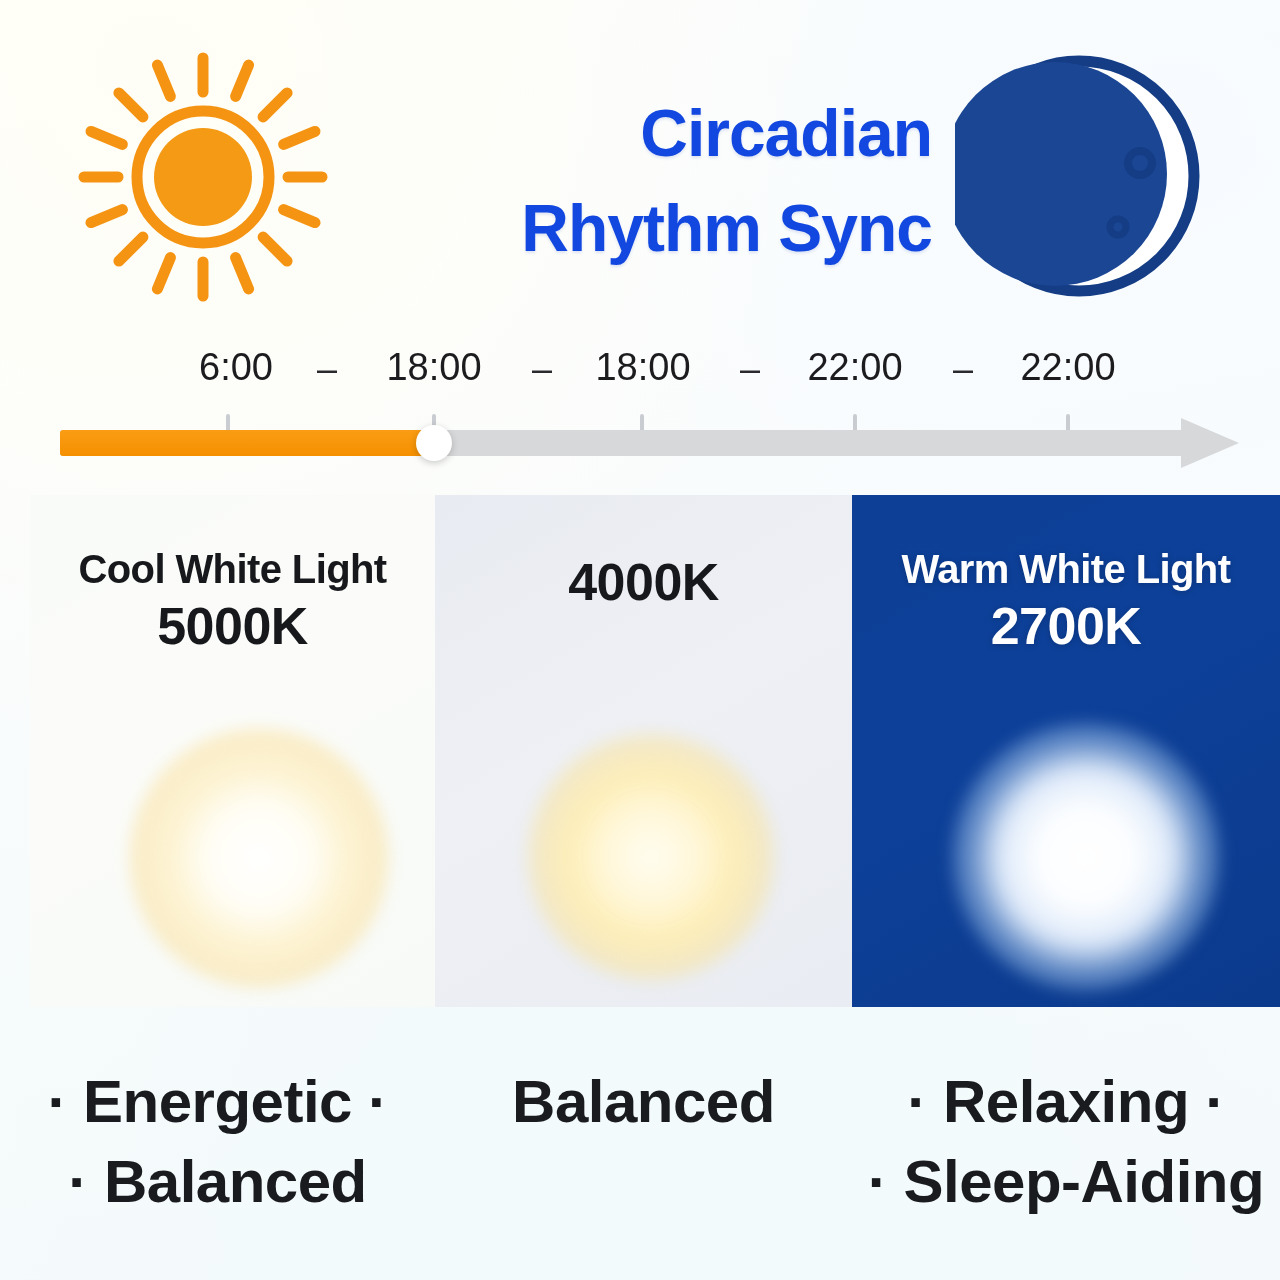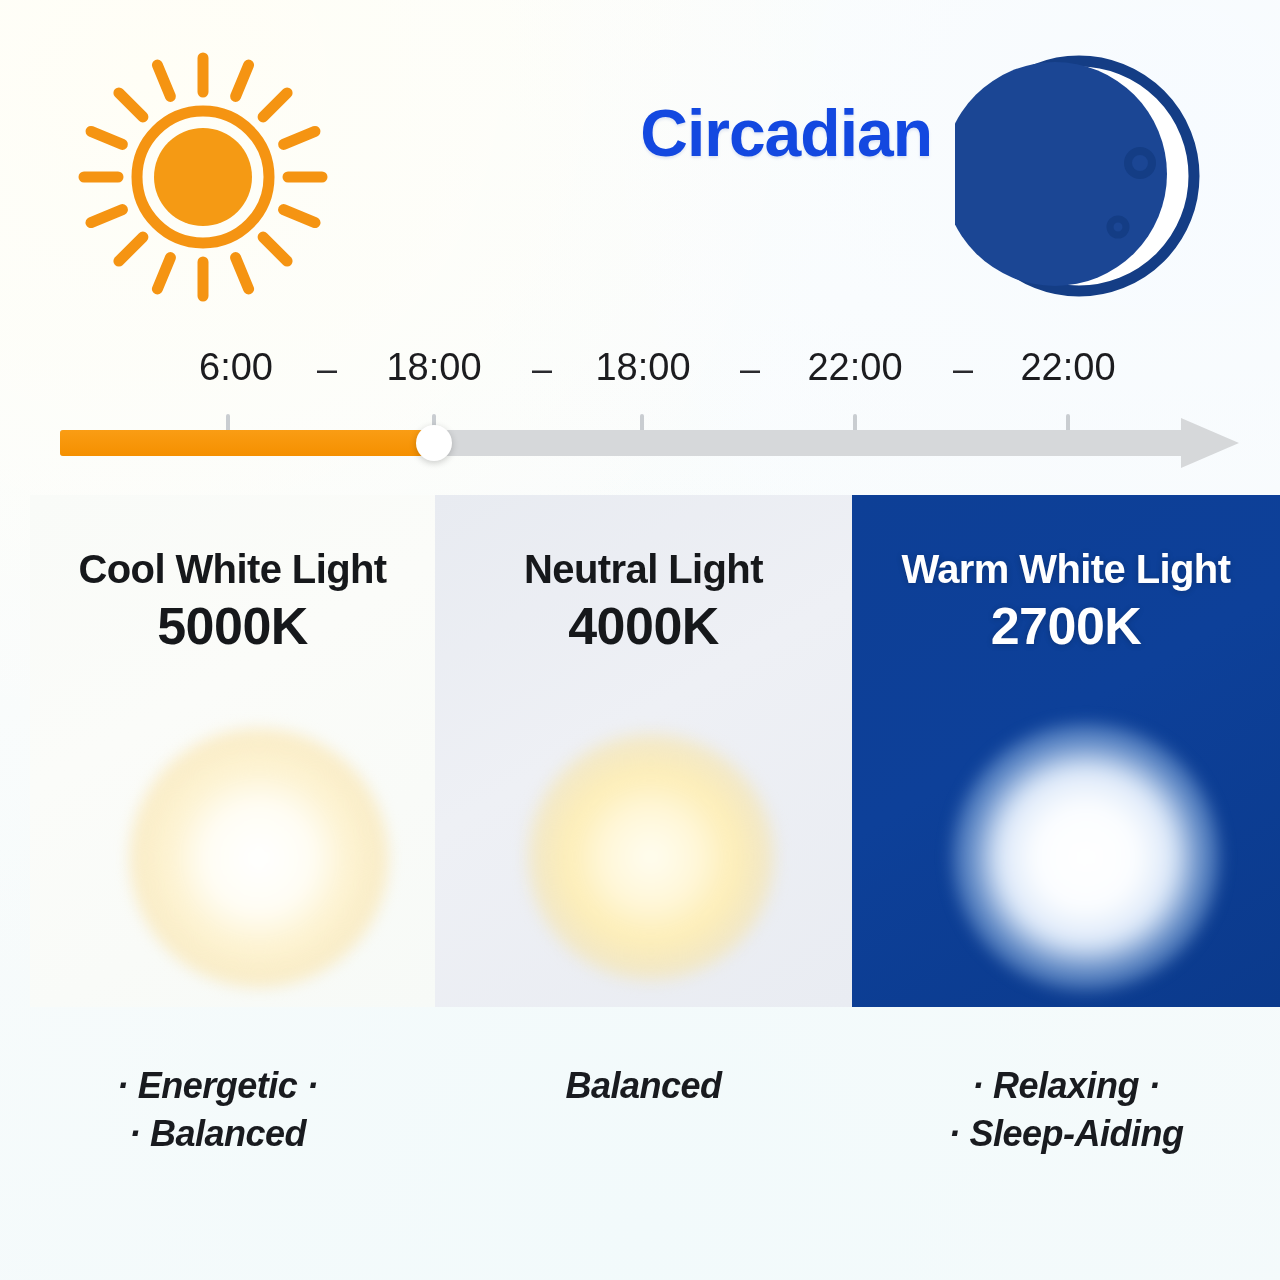--- a/index.html
+++ b/index.html
@@ -217,26 +217,25 @@
   .tag-col {
     position: relative;
     text-align: center;
     color: #191b1f;
   }
   .tag-col-1 { width: 435px; }
   .tag-col-2 { width: 417px; }
   .tag-col-3 { width: 428px; text-align: center; }
   .tag-line {
     display: block;
-    font-size: 36px;
+    font-size: 60px;
     font-weight: bold;
     line-height: 1.33;
     letter-spacing: -0.5px;
     white-space: nowrap;
-    font-style: italic;
   }
 </style>
 </head>
 <body>
 
 <div id="stage">
 
   <div class="header">
 
     <div class="sun-wrap">
@@ -259,20 +258,21 @@
           <line x1="79.4" y1="237.0" x2="92.4" y2="205.6"></line>
           <line x1="157.6" y1="44.4" x2="170.6" y2="13.0"></line>
         </g>
         <circle cx="125" cy="125" r="66" fill="none" stroke="#f59412" stroke-width="11"></circle>
         <circle cx="125" cy="125" r="49" fill="#f59a14"></circle>
       </svg>
     </div>
 
     <div class="title-block">
       <span class="title-line">Circadian</span>
+      <span class="title-line">Rhythm Sync</span>
     </div>
 
     <div class="moon-wrap">
       <svg viewBox="0 0 248 248" width="248" height="248" aria-hidden="true">
         <circle cx="124" cy="124" r="115" fill="#ffffff" stroke="#143d85" stroke-width="11"></circle>
         <circle cx="100" cy="122" r="112" fill="#1b4694"></circle>
         <circle cx="185" cy="111" r="12" fill="none" stroke="#143d85" stroke-width="8"></circle>
         <circle cx="163" cy="175" r="8" fill="none" stroke="#143d85" stroke-width="7"></circle>
       </svg>
     </div>
@@ -311,21 +311,20 @@
       <div class="glow glow-1"></div>
       <div class="panel-head">
         <span class="panel-name dark-text">Cool White Light</span>
         <span class="panel-kelvin dark-text">5000K</span>
       </div>
     </div>
 
     <div class="panel panel-2">
       <div class="glow glow-2"></div>
       <div class="panel-head">
-        <span class="panel-name dark-text">Neutral Light</span>
         <span class="panel-kelvin dark-text">4000K</span>
       </div>
     </div>
 
     <div class="panel panel-3">
       <div class="glow glow-3"></div>
       <div class="panel-head">
         <span class="panel-name light-text">Warm White Light</span>
         <span class="panel-kelvin light-text">2700K</span>
       </div>

